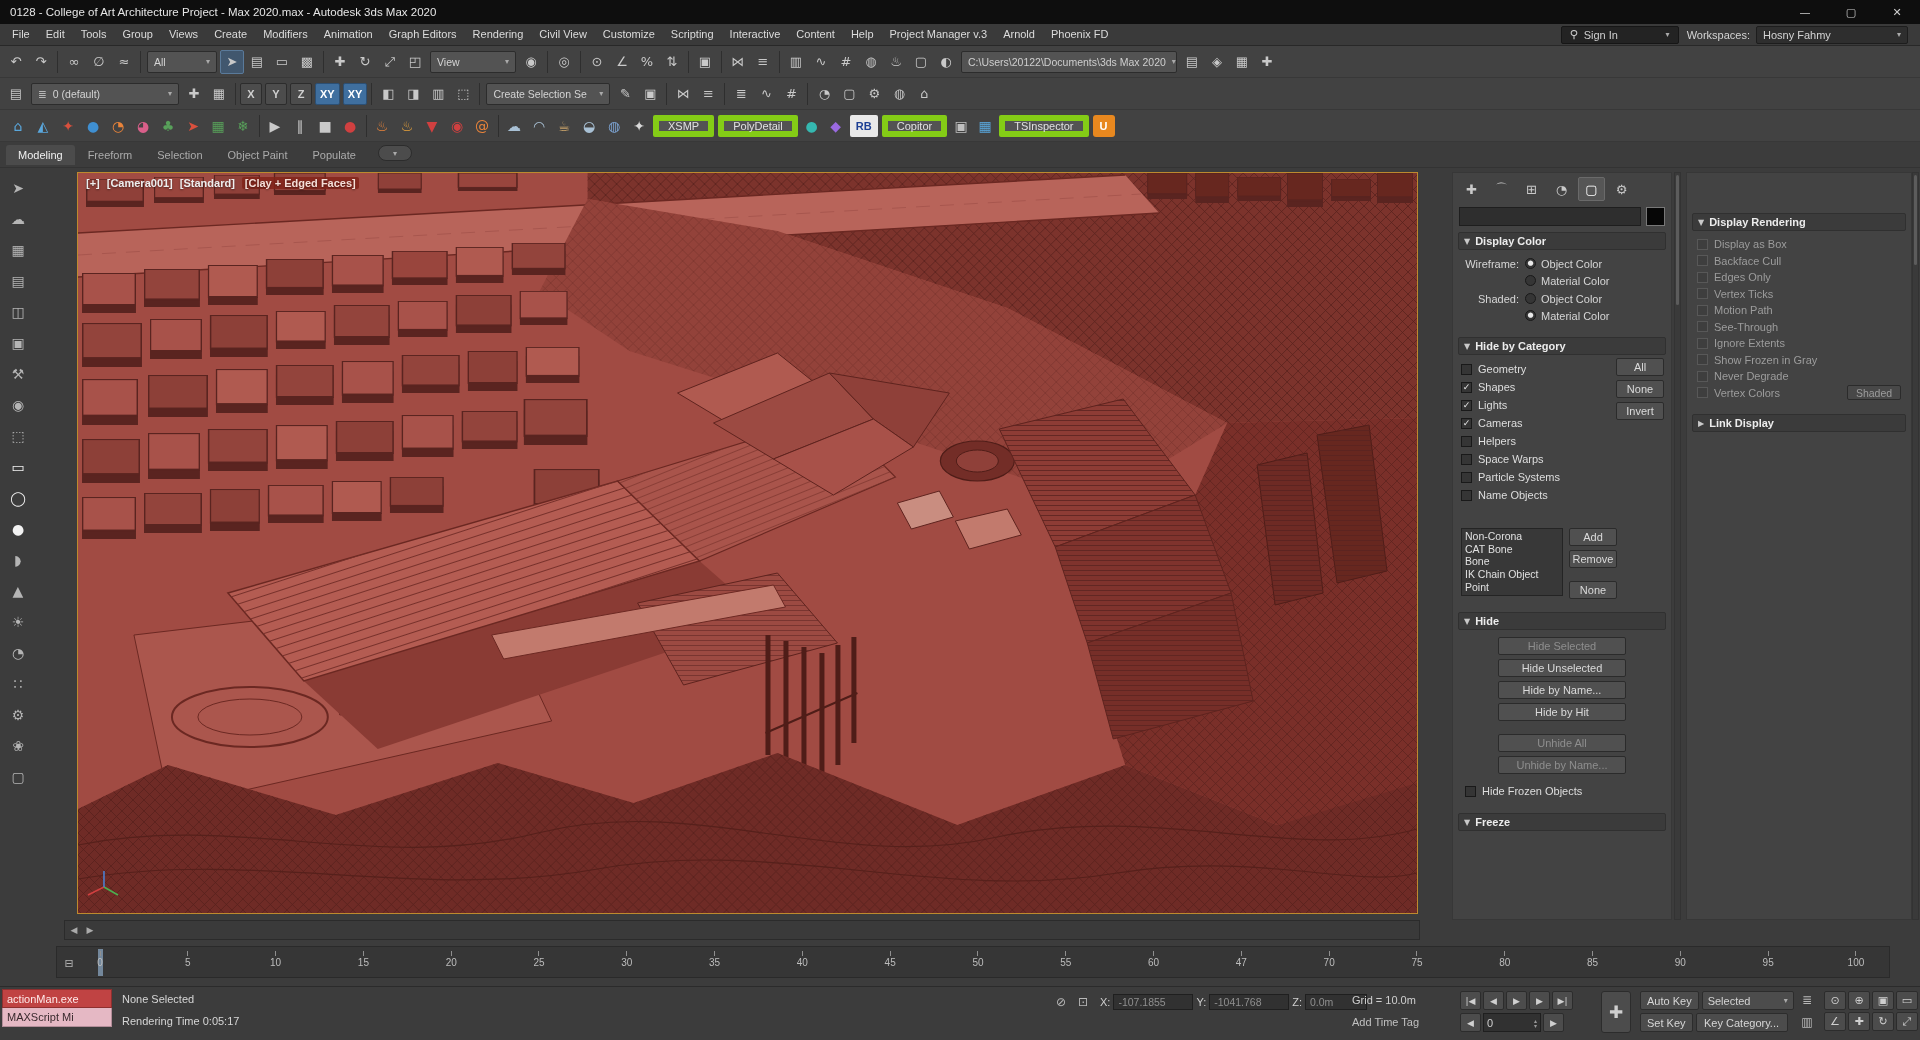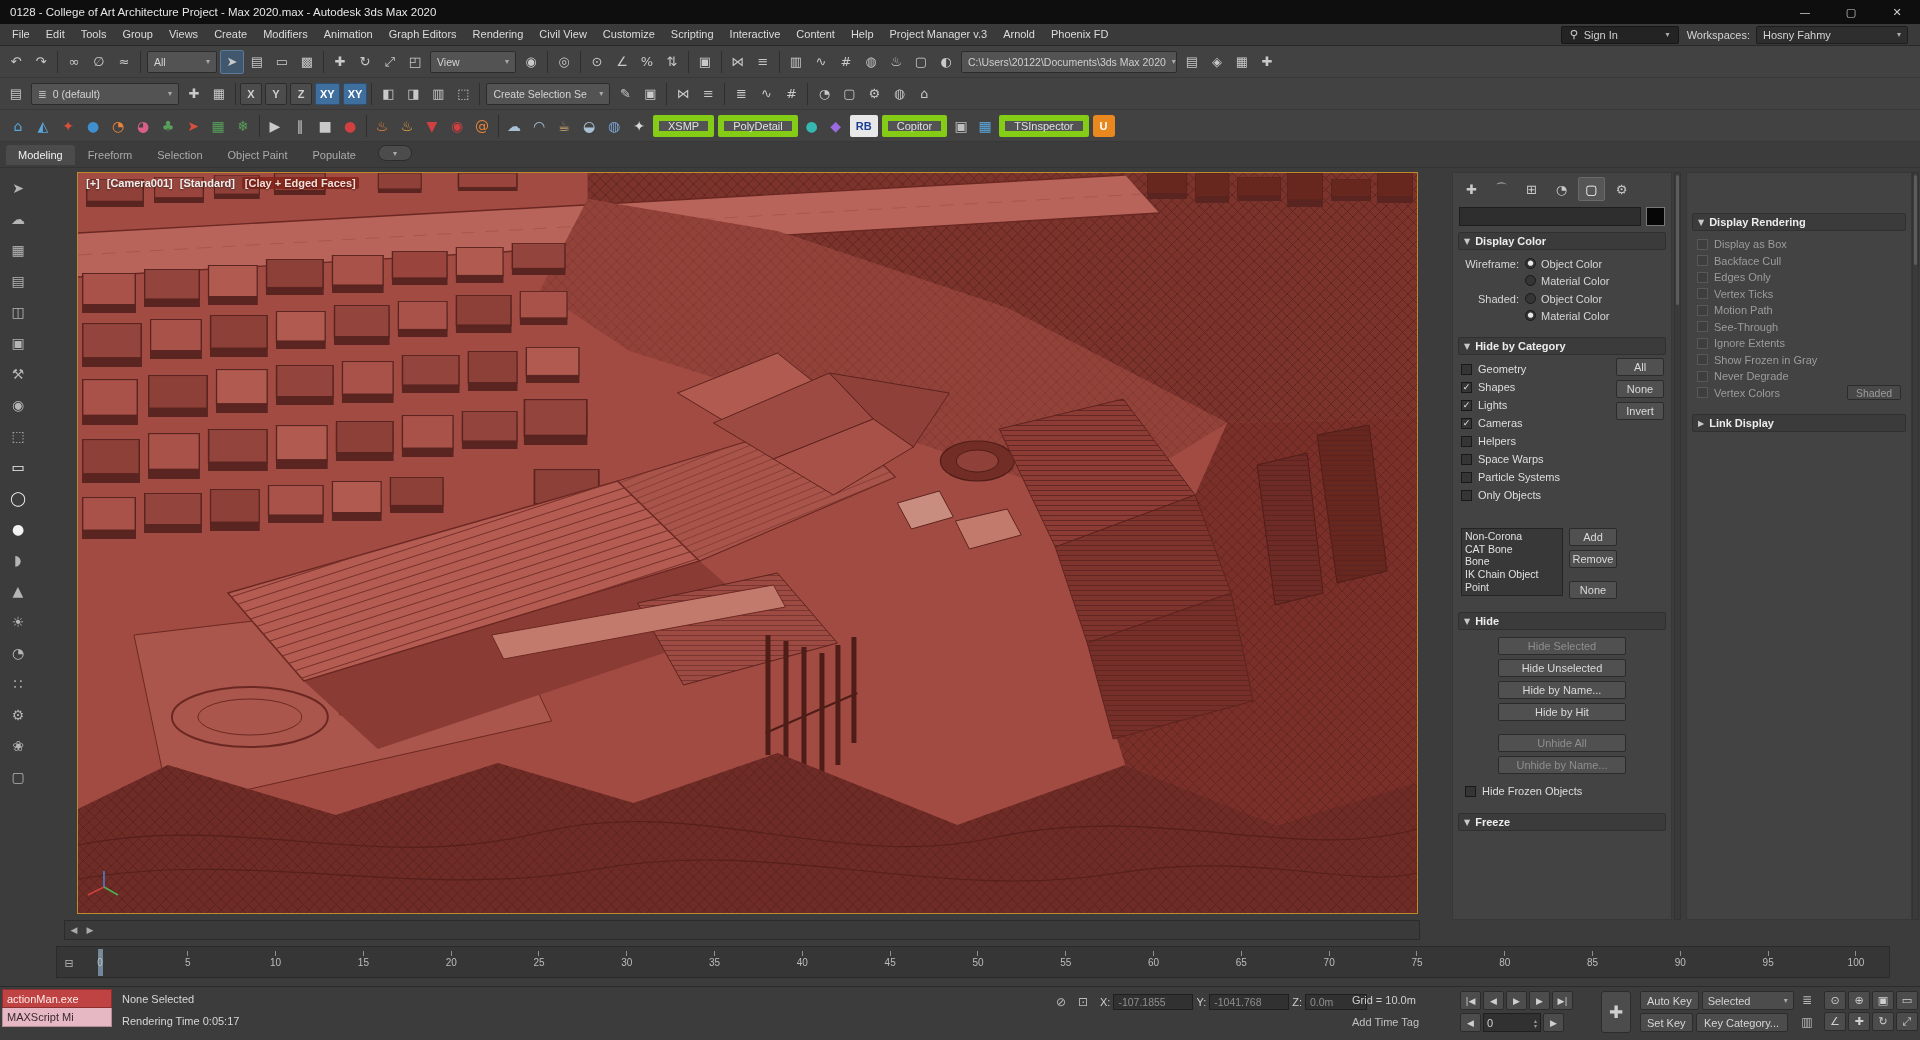--- a/index.html
+++ b/index.html
@@ -557,21 +557,21 @@
         <div class="tick"><i class="tl"></i><span>15</span></div>
         <div class="tick"><i class="tl"></i><span>20</span></div>
         <div class="tick"><i class="tl"></i><span>25</span></div>
         <div class="tick"><i class="tl"></i><span>30</span></div>
         <div class="tick"><i class="tl"></i><span>35</span></div>
         <div class="tick"><i class="tl"></i><span>40</span></div>
         <div class="tick"><i class="tl"></i><span>45</span></div>
         <div class="tick"><i class="tl"></i><span>50</span></div>
         <div class="tick"><i class="tl"></i><span>55</span></div>
         <div class="tick"><i class="tl"></i><span>60</span></div>
-        <div class="tick"><i class="tl"></i><span>65</span></div>
+        <div class="tick"><i class="tl"></i><span>47</span></div>
         <div class="tick"><i class="tl"></i><span>70</span></div>
         <div class="tick"><i class="tl"></i><span>75</span></div>
         <div class="tick"><i class="tl"></i><span>80</span></div>
         <div class="tick"><i class="tl"></i><span>85</span></div>
         <div class="tick"><i class="tl"></i><span>90</span></div>
         <div class="tick"><i class="tl"></i><span>95</span></div>
         <div class="tick"><i class="tl"></i><span>100</span></div>
       </div>
   </div>
 
@@ -760,21 +760,21 @@
               <span class="cb">
                 <i></i>
               </span>
               <span>Particle Systems</span>
             </div>
 
             <div class="cbrow">
               <span class="cb">
                 <i></i>
               </span>
-              <span>Only Objects</span>
+              <span>Name Objects</span>
             </div>
           </div>
         <div class="hbc-btns">
 
         <span class="pbtn w46">All</span>
             <span class="pbtn w46">None</span>
             <span class="pbtn w46">Invert</span>
           </div>
         <div class="hbc-list">
           <div class="listbox">

